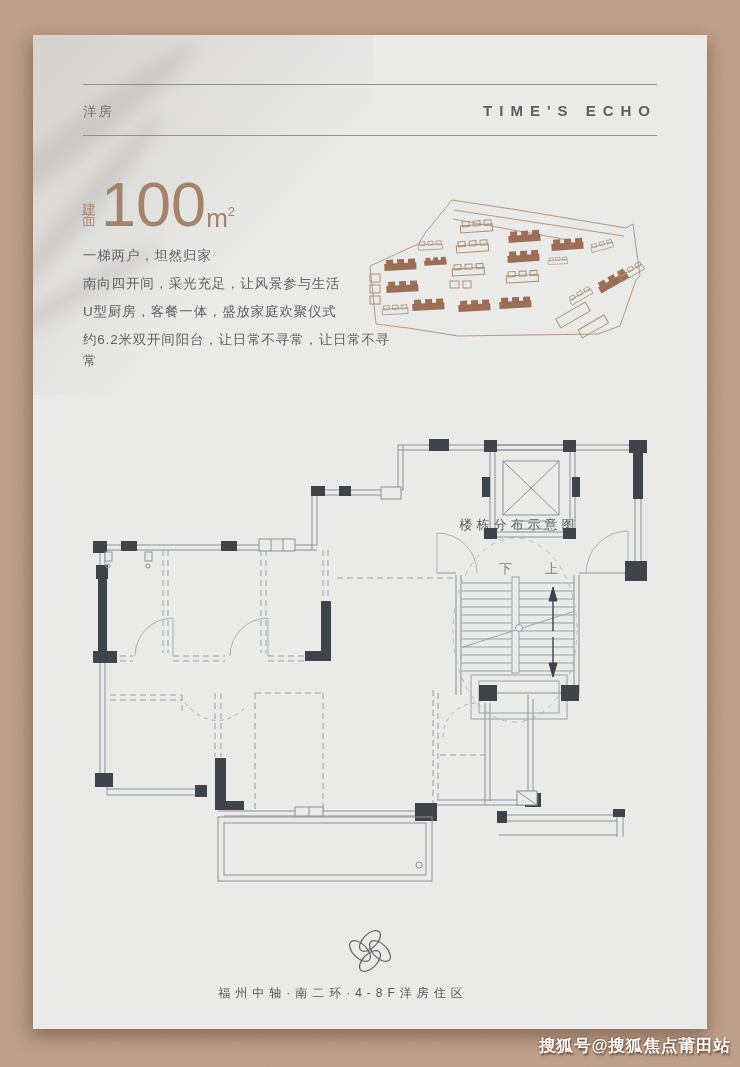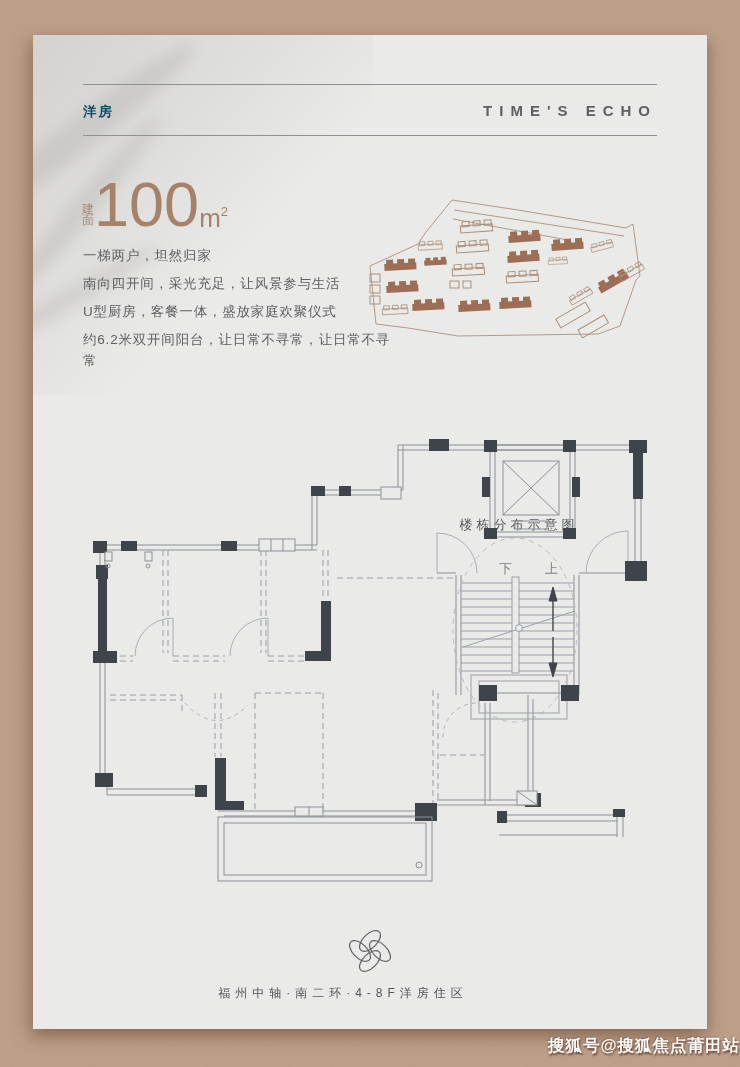--- a/index.html
+++ b/index.html
@@ -28,30 +28,30 @@
     pointer-events:none;
   }
   .leaf.l1{width:280px;height:34px;left:-90px;top:80px;}
   .leaf.l2{width:240px;height:26px;left:-70px;top:160px;transform:rotate(-50deg);}
   .leaf.l3{width:200px;height:22px;left:-60px;top:250px;transform:rotate(-30deg);}
   .hairline{position:absolute;height:1px;background:#8e9094;}
   .hl-top{left:50px;top:49px;width:574px;}
   .hl-bot{left:50px;top:100px;width:574px;}
   .section-label{
     position:absolute;left:50px;top:68px;
-    font-size:13.5px;font-weight:bold;color:#0c4a6e;letter-spacing:2px;text-align:center;
+    font-size:13.5px;font-weight:normal;color:#737373;letter-spacing:2px;text-align:center;
   }
   .brand{
     position:absolute;right:50px;top:67px;
     font-size:15px;color:#5d5f63;letter-spacing:7px;font-weight:700;
   }
   .area-block{position:absolute;left:49px;top:140px;display:flex;align-items:flex-end;}
   .area-vlabel{
-    width:11px;font-size:12px;line-height:10.5px;color:#a5826a;opacity:.9;
-    margin-bottom:8px;margin-right:1px;text-align:center;
+    width:11px;font-size:14px;line-height:10.5px;color:#a5826a;opacity:.9;
+    margin-bottom:8px;margin-right:8px;text-align:center;
   }
   .area-value{font-size:63px;line-height:58px;color:#a5826a;letter-spacing:0;}
   .area-unit{font-size:26px;line-height:26px;color:#a5826a;margin-bottom:2px;}
   .area-unit sup{font-size:13px;vertical-align:top;line-height:14px;}
   .features{
     position:absolute;left:50px;top:210px;width:320px;
     display:flex;flex-direction:column;gap:7px;
     font-size:13.5px;line-height:21px;color:#5d5f62;letter-spacing:.8px;
   }
   .siteplan-wrap{position:absolute;left:335px;top:153px;width:302px;height:210px;}
@@ -59,21 +59,21 @@
     position:absolute;left:0;top:328px;width:302px;text-align:center;
     font-size:13px;color:#57595c;letter-spacing:4px;
   }
   .floorplan-wrap{position:absolute;left:52px;top:390px;width:580px;height:480px;}
   .footer-logo{position:absolute;left:314px;top:893px;}
   .slogan{
     position:absolute;left:0;top:950px;width:620px;text-align:center;
     font-size:12px;color:#53555a;letter-spacing:5px;
   }
   .watermark{
-    position:absolute;right:0;top:1035px;z-index:3;
+    position:absolute;right:9px;top:1035px;z-index:3;
     font-size:16.5px;color:#fbfbf9;letter-spacing:1px;font-weight:bold;
     text-shadow:1px 1.5px 2px rgba(90,58,38,.85), -1px -1px 1px rgba(90,58,38,.35);
   }
 </style>
 </head>
 <body>
 
 <svg class="grain-layer" width="740" height="1067">
   <filter id="grain">
     <feTurbulence type="fractalNoise" baseFrequency="0.8" numOctaves="2"></feTurbulence>

